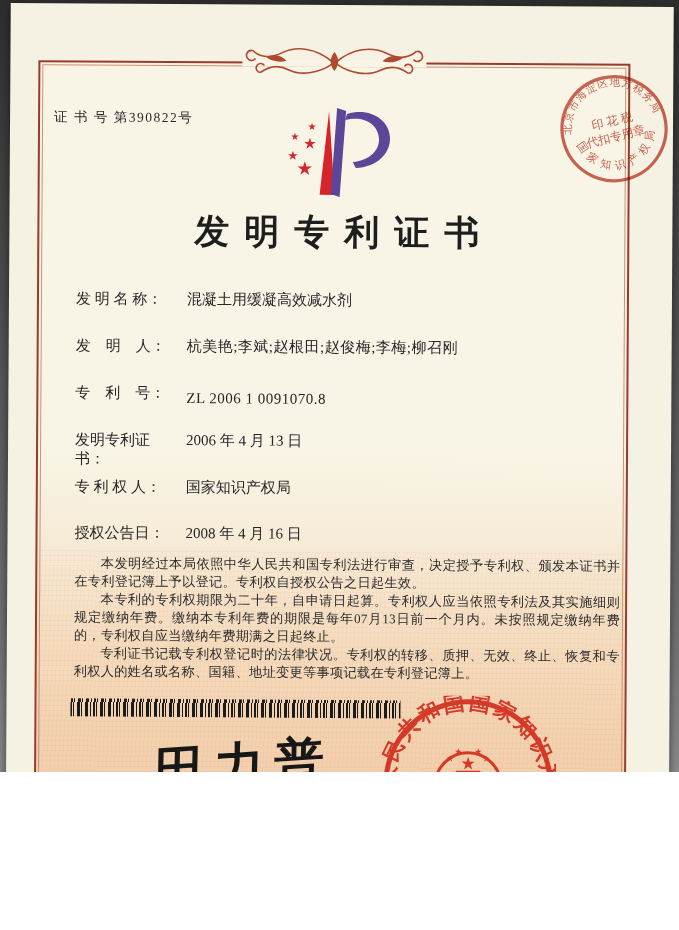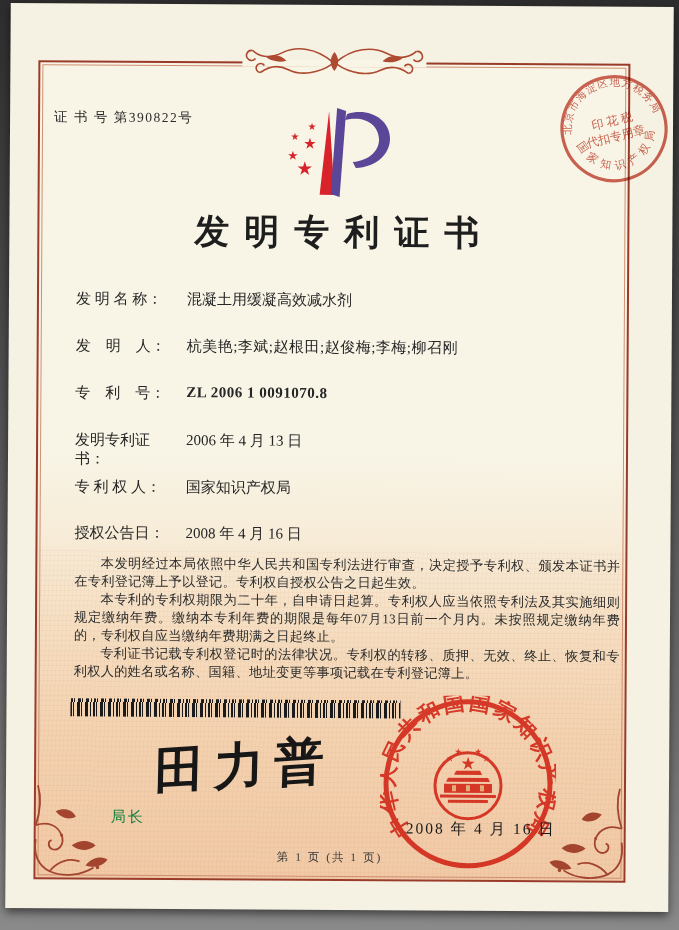--- a/index.html
+++ b/index.html
@@ -1,18 +1,18 @@
 <!DOCTYPE html>
 <html><head>
 <meta charset="utf-8">
 <style>
   html,body{margin:0;padding:0;}
   body{width:679px;height:930px;overflow:hidden;
        font-family:"Liberation Serif","DejaVu Serif",serif;}
-  .screen{position:relative;width:679px;height:930px;overflow:hidden;
+  .screen{position:relative;width:679px;height:772px;overflow:hidden;
           background:linear-gradient(180deg,#2d2d2d 0%,#4a4a4a 35%,#6f6f6f 80%,#8a8a8a 100%);}
   .page{position:absolute;left:8px;top:5px;width:663px;height:905px;
         background:#f6f2e3;transform:rotate(.35deg);transform-origin:50% 50%;
         box-shadow:0 4px 10px rgba(0,0,0,.55);}
   
   .frame{position:absolute;left:28px;top:57px;width:592px;height:819px;
          border:2px solid #9a3a28;box-sizing:border-box;
          background:linear-gradient(180deg,#f8f5e7 0%,#f8f5e7 47%,#f7ecd8 58%,
                     #f5ddc0 70%,#f3d2b0 82%,#f1c9a6 100%);}
   .frame::before{content:"";position:absolute;inset:2px;border:1px solid #cf9072;pointer-events:none;}
@@ -22,21 +22,21 @@
         repeating-linear-gradient(93deg, rgba(199,118,74,.05) 0 1px, transparent 1px 4px);}
   .cert-no{position:absolute;left:44px;top:105px;font-size:13.5px;letter-spacing:1.5px;color:#2b2b2b;}
   .logo{position:absolute;left:277px;top:102px;width:110px;height:92px;}
   .title{position:absolute;left:28px;top:204px;width:592px;text-align:center;
          padding-left:22px;box-sizing:border-box;
          font-size:35px;font-weight:700;letter-spacing:15px;color:#1e1e1e;}
   .field{position:absolute;left:67px;display:flex;font-size:15px;color:#262626;}
   .field .lab{width:104px;flex:none;}
   .field .val{margin-left:7px;white-space:nowrap;}
   .field.f2 .val{letter-spacing:.5px;}
-  .field.f3 .val{font-weight:700;letter-spacing:.5px;}
+  .field.f3 .val{font-weight:400;letter-spacing:.5px;margin-top:6px;}
   .body-text{position:absolute;left:67px;top:551px;width:546px;font-size:13.2px;
              line-height:18px;color:#2b2b2b;text-align:justify;letter-spacing:.3px;}
   .body-text p{margin:0;text-indent:2em;}
   .barcode{position:absolute;left:64px;top:695px;width:330px;height:18px;
       background:repeating-linear-gradient(90deg,
         #1b1b1b 0 2px, transparent 2px 3px,
         #1b1b1b 3px 4px, transparent 4px 7px,
         #1b1b1b 7px 10px, transparent 10px 11px,
         #1b1b1b 11px 12px, transparent 12px 15px,
         #1b1b1b 15px 18px, transparent 18px 20px,

